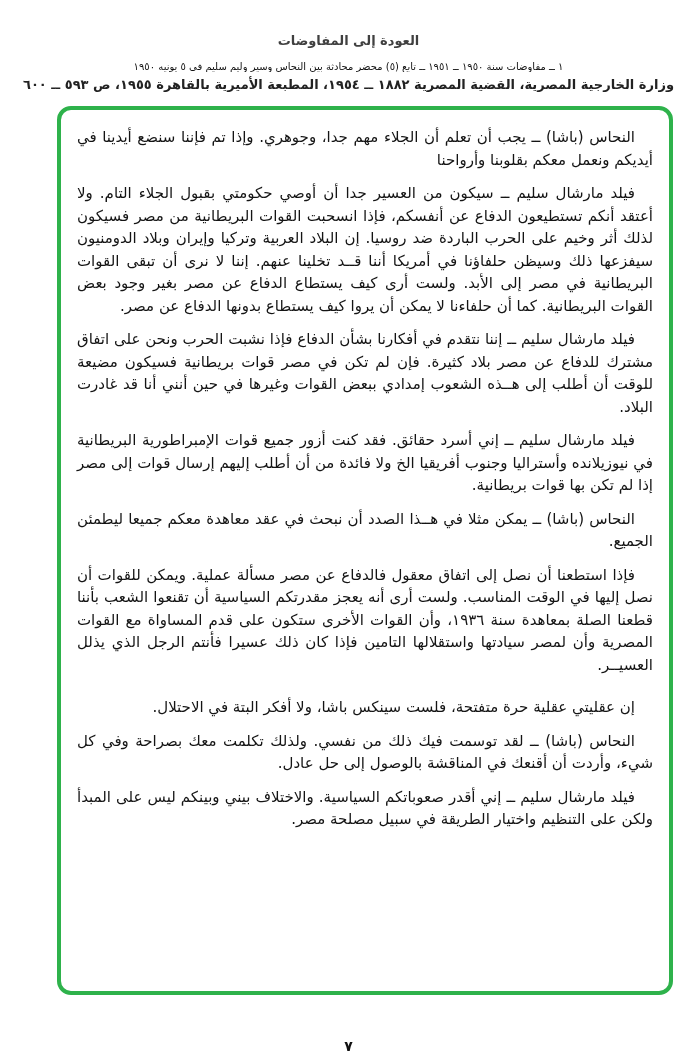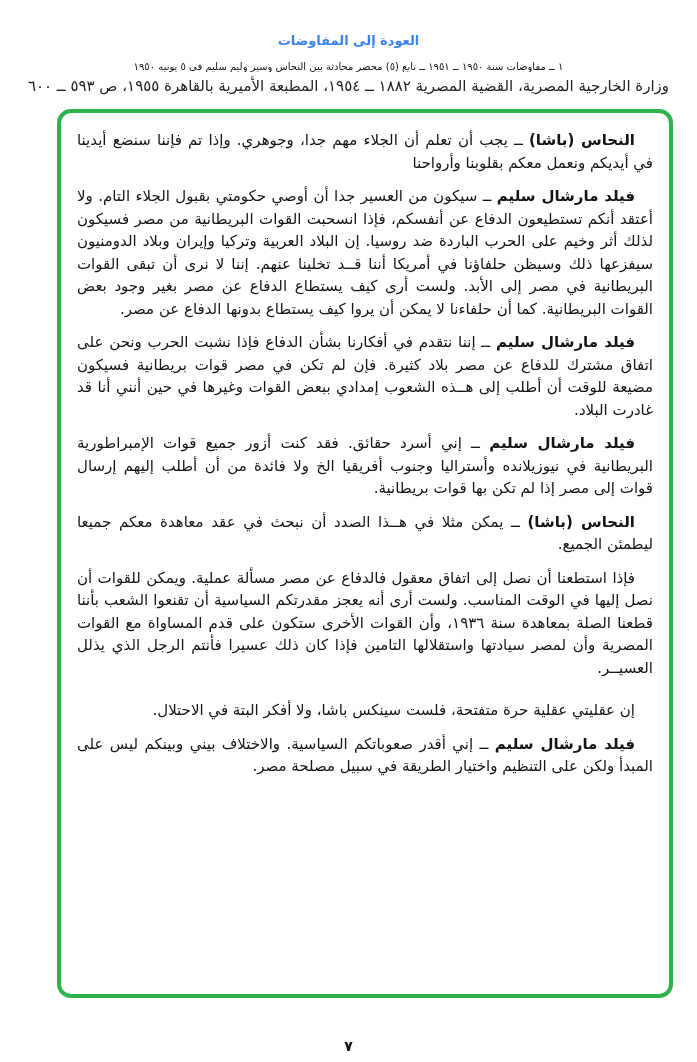--- a/index.html
+++ b/index.html
@@ -11,38 +11,38 @@
     overflow: hidden;
     font-family: "DejaVu Sans", sans-serif;
     color: #161616;
     direction: rtl;
   }
   .page-header { text-align: center; padding-top: 30px; }
   .back-link {
     display: inline-block;
     font-size: 13px;
     font-weight: bold;
-    color: #3b82f6;
+    color: #404040;
     text-decoration: none;
     cursor: pointer;
   }
   .doc-title {
     margin-top: 12px;
     padding: 0 18px;
     font-size: 10px;
     font-weight: normal;
     color: #111;
     white-space: nowrap;
     overflow: hidden;
     text-align: center;
   }
   .doc-subtitle {
     margin-top: 5px;
-    font-size: 15px;
-    font-weight: normal;
+    font-size: 13px;
+    font-weight: bold;
     color: #222;
     text-align: center;
   }
   .content-box {
     margin: 14px 57px 0 24px; 
     margin-right: 24px;
     margin-left: 57px;
     height: 889px;
     border: 4px solid #2eb24b;
     border-radius: 14px;
@@ -51,21 +51,21 @@
   }
   .content-box p {
     font-size: 15px;
     line-height: 1.5;
     text-align: justify;
     text-indent: 18px;
     margin-bottom: 11px;
     color: #141414;
   }
   .content-box p:last-child { margin-bottom: 0; }
-  .speaker { font-weight: bold; }
+  .speaker { font-weight: normal; }
   .indent-more { text-indent: 55px; margin-top: 20px; }
   .page-number {
     position: absolute;
     bottom: 8px;
     left: 0;
     right: 0;
     text-align: center;
     font-size: 14px;
     font-weight: bold;
     color: #111;
@@ -81,16 +81,17 @@
 </div>
 
 <div class="content-box">
   <p><span class="speaker">النحاس (باشا)</span> <span>ــ يجب أن تعلم أن الجلاء مهم جدا، وجوهري. وإذا تم فإننا سنضع أيدينا في أيديكم ونعمل معكم بقلوبنا وأرواحنا</span></p>
   <p><span class="speaker">فيلد مارشال سليم</span> <span>ــ سيكون من العسير جدا أن أوصي حكومتي بقبول الجلاء التام. ولا أعتقد أنكم تستطيعون الدفاع عن أنفسكم، فإذا انسحبت القوات البريطانية من مصر فسيكون لذلك أثر وخيم على الحرب الباردة ضد روسيا. إن البلاد العربية وتركيا وإيران وبلاد الدومنيون سيفزعها ذلك وسيظن حلفاؤنا في أمريكا أننا قــد تخلينا عنهم. إننا لا نرى أن تبقى القوات البريطانية في مصر إلى الأبد. ولست أرى كيف يستطاع الدفاع عن مصر بغير وجود بعض القوات البريطانية. كما أن حلفاءنا لا يمكن أن يروا كيف يستطاع بدونها الدفاع عن مصر.</span></p>
   <p><span class="speaker">فيلد مارشال سليم</span> <span>ــ إننا نتقدم في أفكارنا بشأن الدفاع فإذا نشبت الحرب ونحن على اتفاق مشترك للدفاع عن مصر بلاد كثيرة. فإن لم تكن في مصر قوات بريطانية فسيكون مضيعة للوقت أن أطلب إلى هــذه الشعوب إمدادي ببعض القوات وغيرها في حين أنني أنا قد غادرت البلاد.</span></p>
   <p><span class="speaker">فيلد مارشال سليم</span> <span>ــ إني أسرد حقائق. فقد كنت أزور جميع قوات الإمبراطورية البريطانية في نيوزيلانده وأستراليا وجنوب أفريقيا الخ ولا فائدة من أن أطلب إليهم إرسال قوات إلى مصر إذا لم تكن بها قوات بريطانية.</span></p>
   <p><span class="speaker">النحاس (باشا)</span> <span>ــ يمكن مثلا في هــذا الصدد أن نبحث في عقد معاهدة معكم جميعا ليطمئن الجميع.</span></p>
   <p><span class="speaker"></span> <span>فإذا استطعنا أن نصل إلى اتفاق معقول فالدفاع عن مصر مسألة عملية. ويمكن للقوات أن نصل إليها في الوقت المناسب. ولست أرى أنه يعجز مقدرتكم السياسية أن تقنعوا الشعب بأننا قطعنا الصلة بمعاهدة سنة ١٩٣٦، وأن القوات الأخرى ستكون على قدم المساواة مع القوات المصرية وأن لمصر سيادتها واستقلالها التامين فإذا كان ذلك عسيرا فأنتم الرجل الذي يذلل العسيــر.</span></p>
   <p class="indent-more"><span class="speaker"></span> <span>إن عقليتي عقلية حرة متفتحة، فلست سينكس باشا، ولا أفكر البتة في الاحتلال.</span></p>
+  <p><span class="speaker">النحاس (باشا)</span> <span>ــ لقد توسمت فيك ذلك من نفسي. ولذلك تكلمت معك بصراحة وفي كل شيء، وأردت أن أقنعك في المناقشة بالوصول إلى حل عادل.</span></p>
   <p><span class="speaker">فيلد مارشال سليم</span> <span>ــ إني أقدر صعوباتكم السياسية. والاختلاف بيني وبينكم ليس على المبدأ ولكن على التنظيم واختيار الطريقة في سبيل مصلحة مصر.</span></p>
 </div>
 
 <div class="page-number">٧</div>
 
 </body></html>

